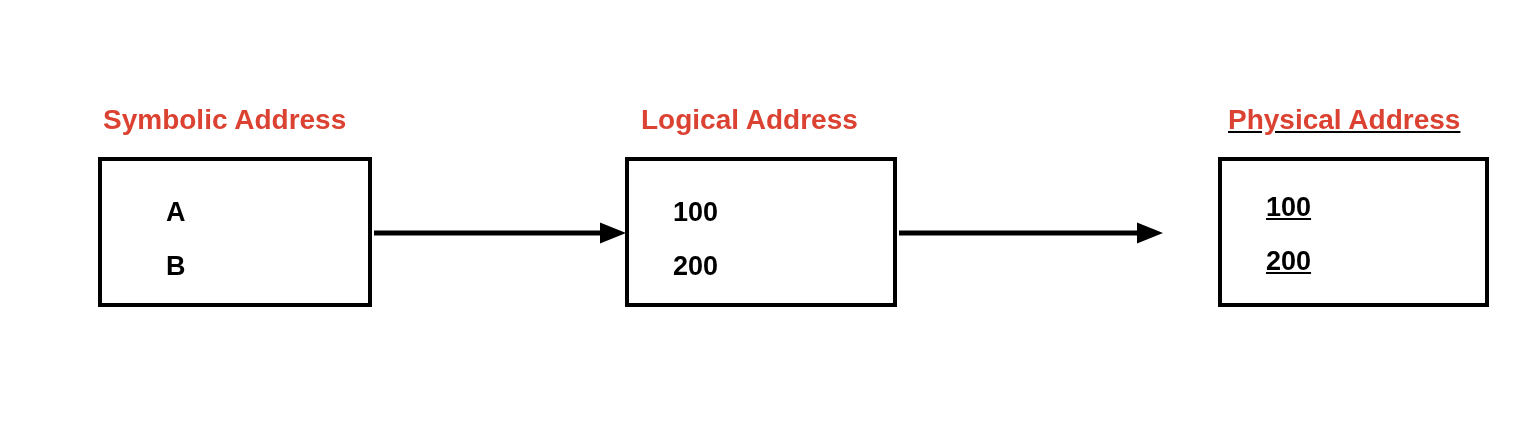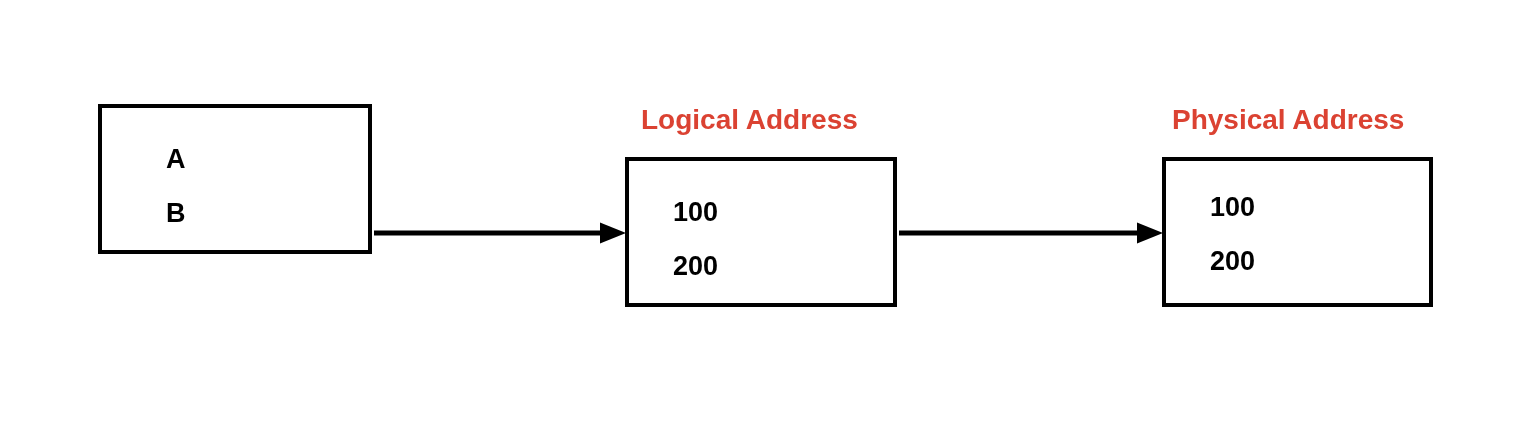--- a/index.html
+++ b/index.html
@@ -44,39 +44,40 @@
     height: 54px;
     white-space: nowrap;
   }
   
   .node-symbolic { left: 98px; }
   .node-symbolic .node-box { width: 274px; padding: 24px 0 0 64px; }
   .node-symbolic .node-title { margin-left: 5px; }
   .node-logical { left: 625px; }
   .node-logical .node-box { width: 272px; padding: 24px 0 0 44px; }
   .node-logical .node-title { margin-left: 16px; }
-  .node-physical { left: 1162px; }
+  .node-physical { left: 1218px; text-decoration: underline; }
   .node-physical .node-box { width: 271px; padding: 19px 0 0 44px; }
   .node-physical .node-title { margin-left: 10px; }
   .arrow-layer {
     position: absolute;
     left: 0; top: 0;
     width: 1538px;
     height: 444px;
     pointer-events: none;
   }
   .arrow-layer line { stroke: var(--color-stroke); stroke-width: 5; }
   .arrow-layer polygon { fill: var(--color-stroke); }
 </style>
 </head>
 <body>
 
 <div class="canvas">
 
   <div class="node node-symbolic">
+    <div class="node-title">Symbolic Address</div>
     <div class="node-box">
       <div class="node-item">A</div>
       <div class="node-item">B</div>
     </div>
   </div>
 
   <div class="node node-logical">
     <div class="node-title">Logical Address</div>
     <div class="node-box">
       <div class="node-item">100</div>

